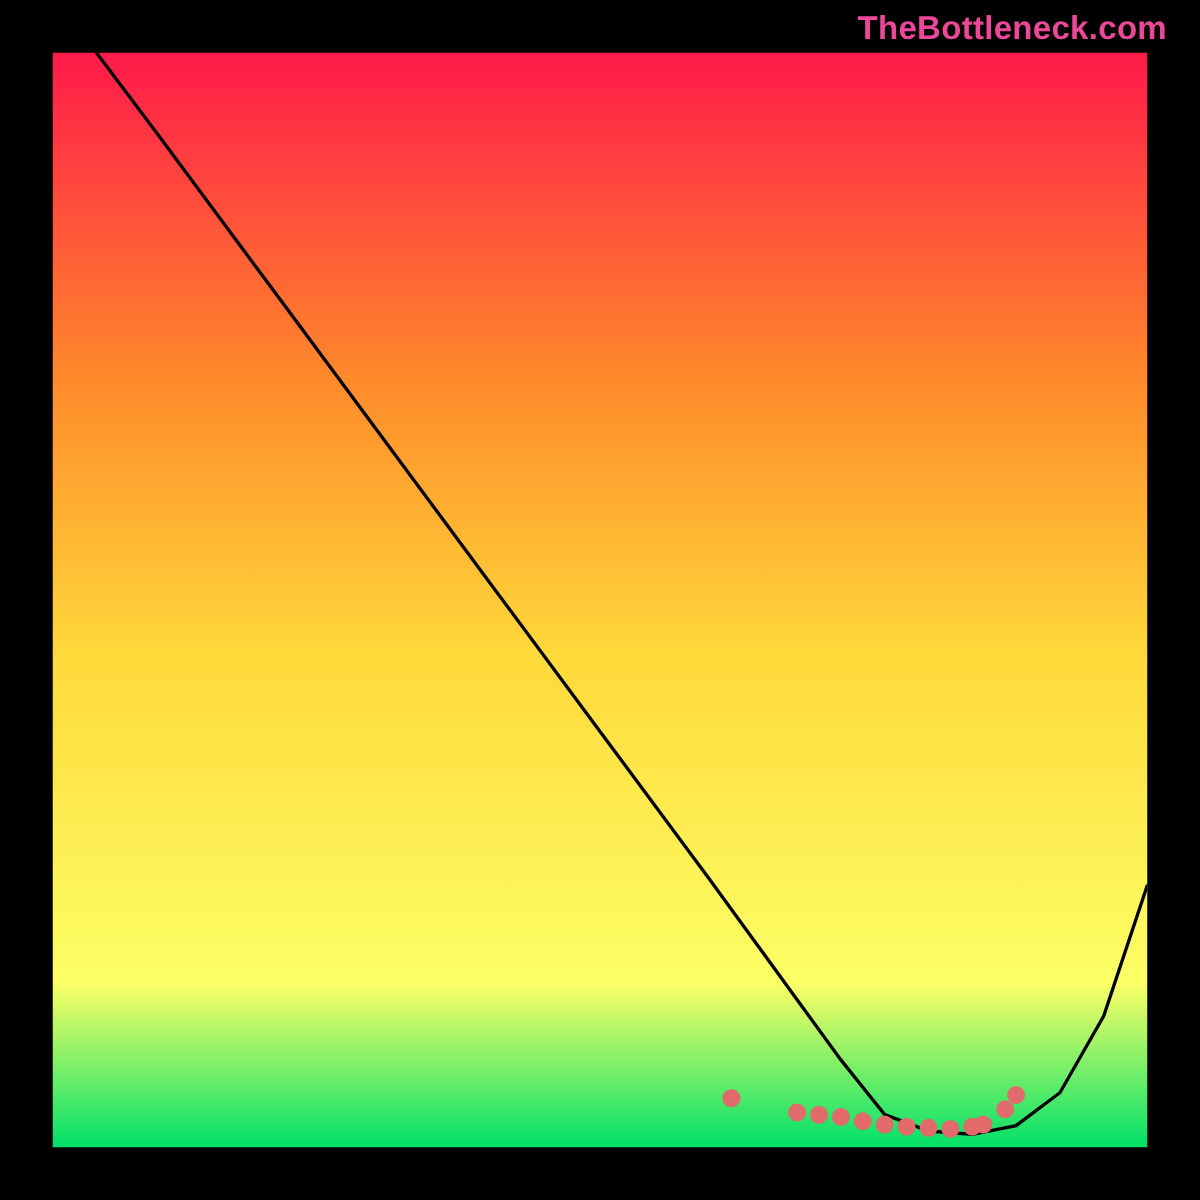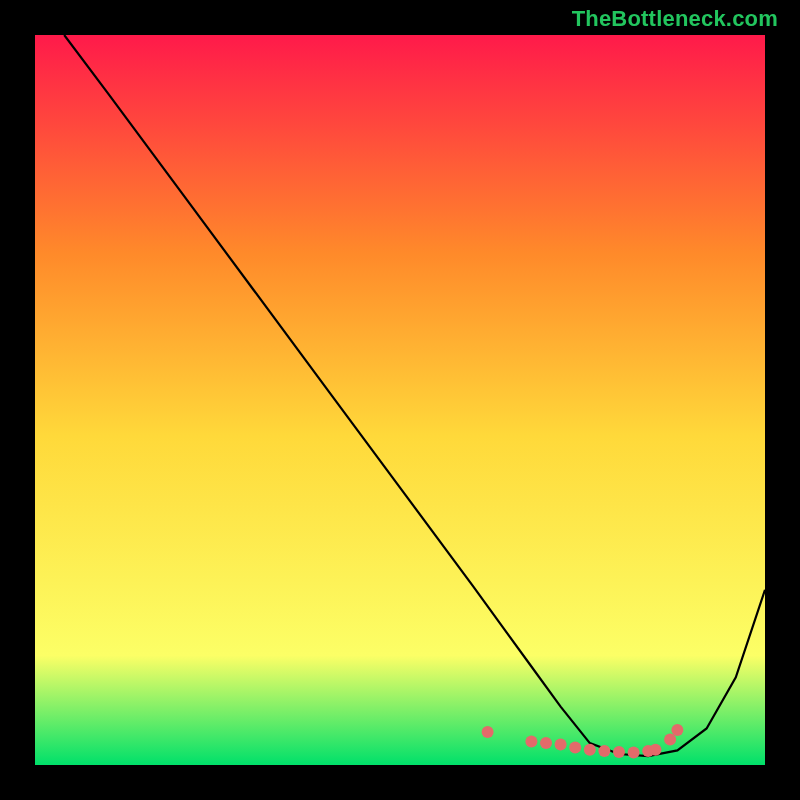--- a/index.html
+++ b/index.html
@@ -23,21 +23,21 @@
     position: absolute;
     left: 35px;
     top: 35px;
     width: 730px;
     height: 730px;
   }
   .watermark {
     position: absolute;
     top: 6px;
     right: 22px;
-    color: #22c55e;
+    color: #ec4899;
     font-size: 22px;
     font-weight: 600;
     letter-spacing: 0.2px;
   }
   svg { display: block; }
 </style>
 </head>
 <body>
 
 <div class="frame">

